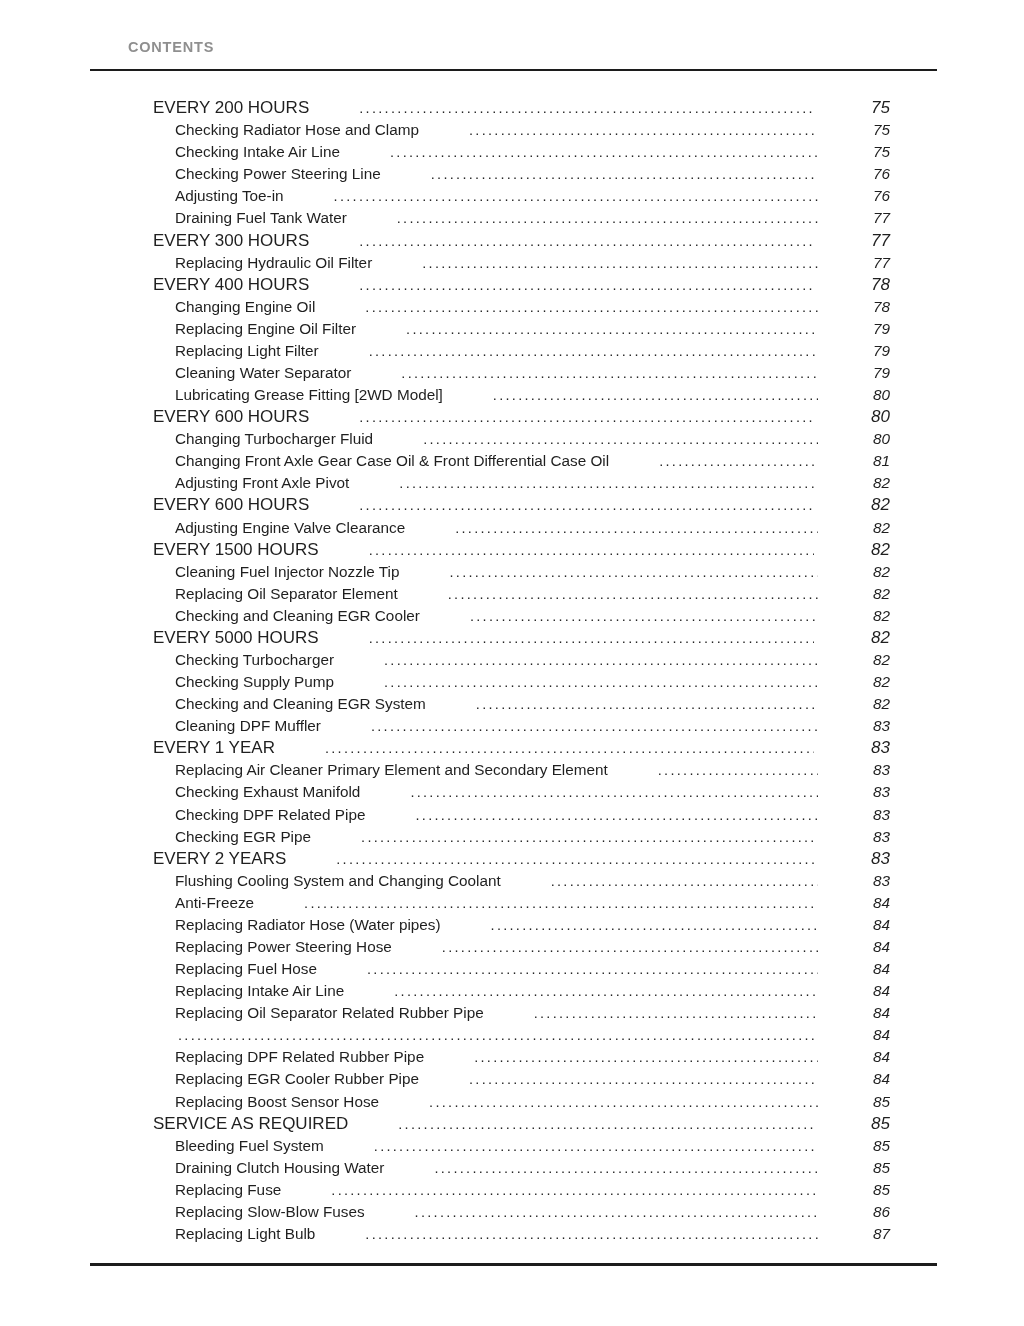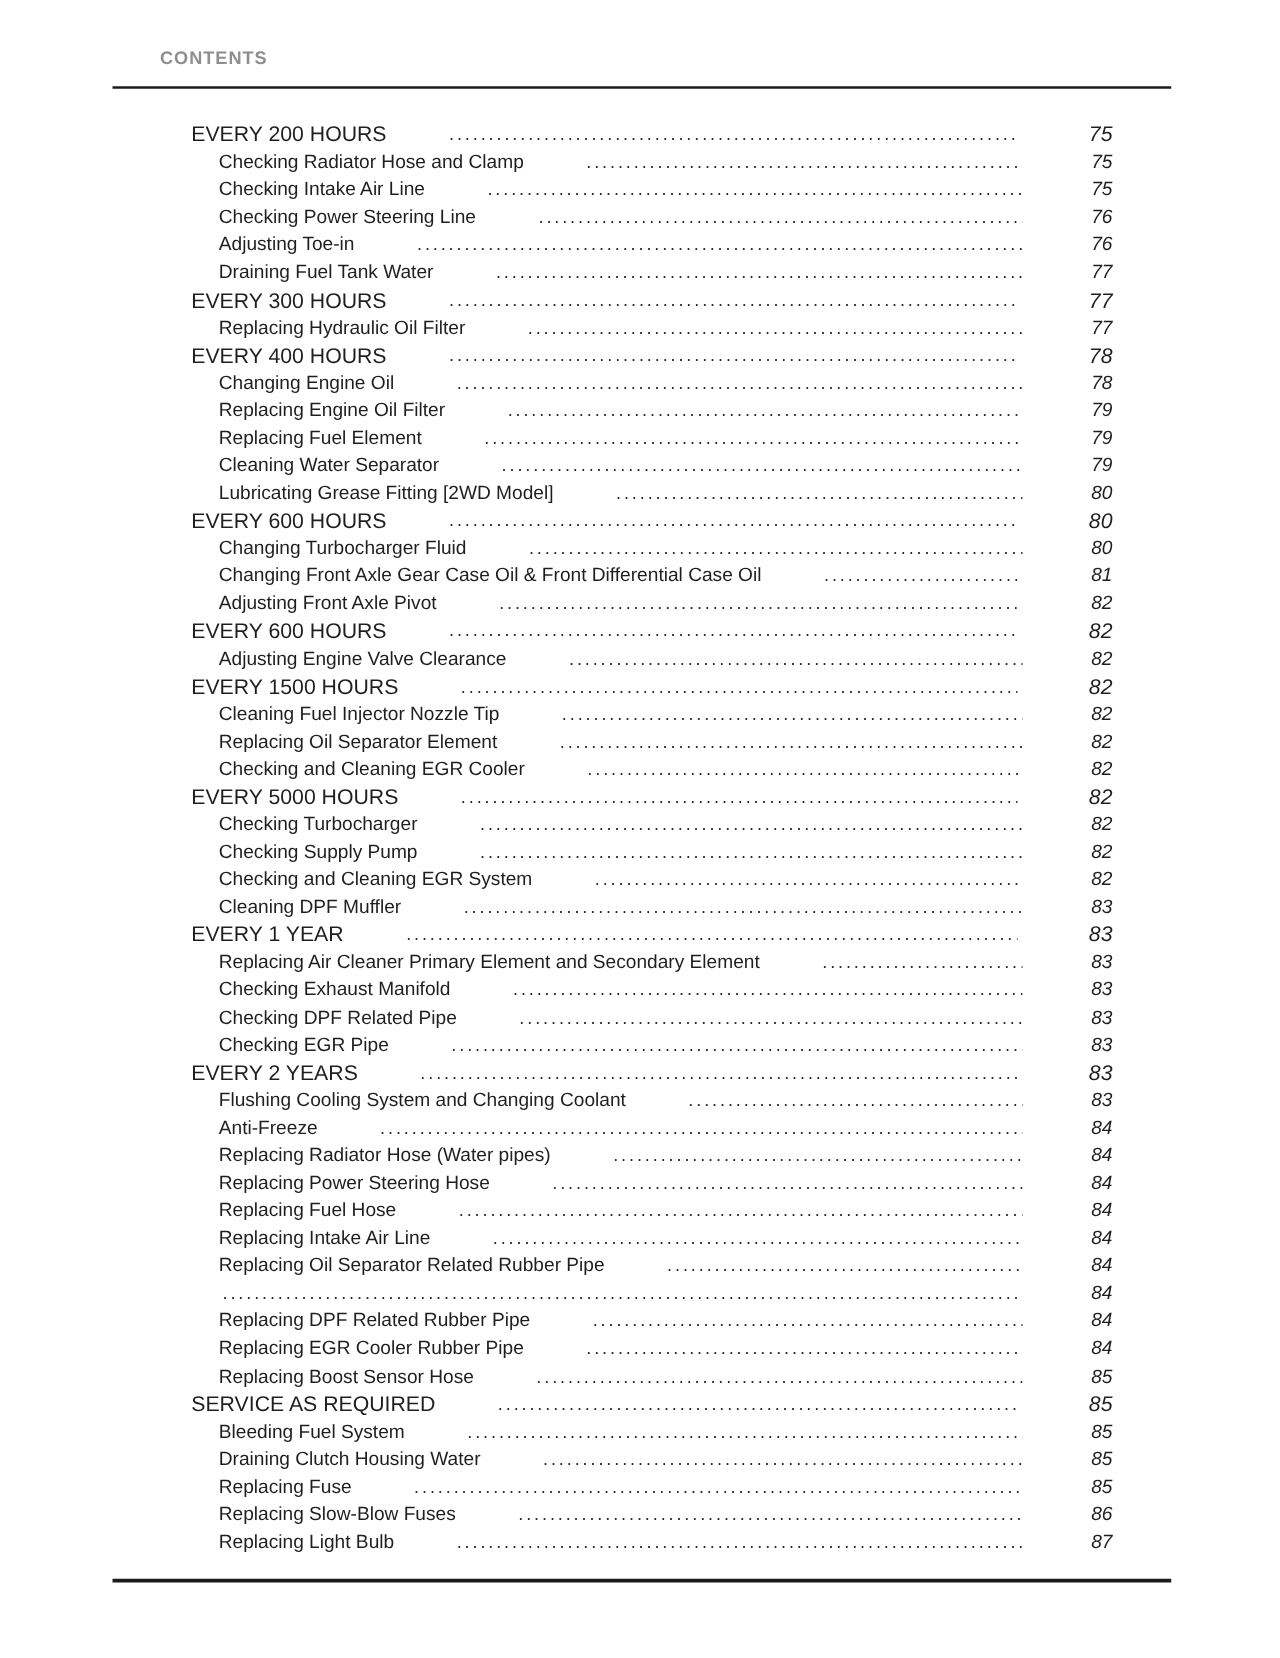--- a/index.html
+++ b/index.html
@@ -117,21 +117,21 @@
       <span class="label">Changing Engine Oil</span>
       <span class="leader">............................................................................................................................................................................................................................</span>
       <span class="pagenum">78</span>
     </div>
     <div class="row l2">
       <span class="label">Replacing Engine Oil Filter</span>
       <span class="leader">............................................................................................................................................................................................................................</span>
       <span class="pagenum">79</span>
     </div>
     <div class="row l2">
-      <span class="label">Replacing Fuel Element</span>
+      <span class="label">Replacing Light Filter</span>
       <span class="leader">............................................................................................................................................................................................................................</span>
       <span class="pagenum">79</span>
     </div>
     <div class="row l2">
       <span class="label">Cleaning Water Separator</span>
       <span class="leader">............................................................................................................................................................................................................................</span>
       <span class="pagenum">79</span>
     </div>
     <div class="row l2">
       <span class="label">Lubricating Grease Fitting [2WD Model]</span>

